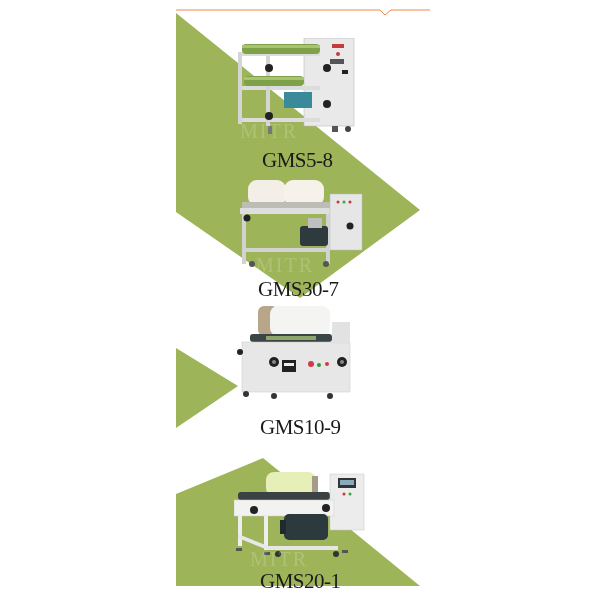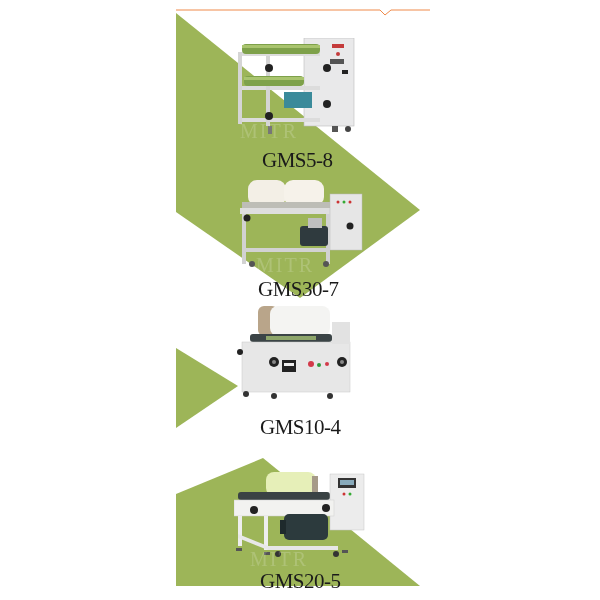--- a/index.html
+++ b/index.html
@@ -113,21 +113,21 @@
     <circle cx="38" cy="58" r="5" fill="#222"></circle>
     <circle cx="38" cy="58" r="2" fill="#888"></circle>
     <circle cx="106" cy="58" r="5" fill="#222"></circle>
     <circle cx="106" cy="58" r="2" fill="#888"></circle>
     <circle cx="4" cy="48" r="3" fill="#222"></circle>
 
     <circle cx="10" cy="90" r="3" fill="#333"></circle>
     <circle cx="38" cy="92" r="3" fill="#333"></circle>
     <circle cx="94" cy="92" r="3" fill="#333"></circle>
   </svg>
-  <div class="label" style="left:260px;top:415px;">GMS10-4</div>
+  <div class="label" style="left:260px;top:415px;">GMS10-9</div>
 
   <svg class="machine" style="left:234px;top:470px;" width="136" height="92" viewBox="0 0 136 92">
 
     <rect x="32" y="2" width="50" height="24" rx="8" fill="#e6efb8"></rect>
     <rect x="78" y="6" width="6" height="18" fill="#a69a88"></rect>
 
     <rect x="4" y="22" width="92" height="8" rx="3" fill="#3a4244"></rect>
 
     <rect x="96" y="4" width="34" height="56" fill="#ececec" stroke="#c5c5c5" stroke-width="0.5"></rect>
     <rect x="104" y="8" width="18" height="10" fill="#333"></rect>
@@ -147,15 +147,15 @@
     <circle cx="20" cy="40" r="4" fill="#222"></circle>
     <circle cx="92" cy="38" r="4" fill="#222"></circle>
 
     <rect x="2" y="78" width="6" height="3" fill="#555"></rect>
     <rect x="30" y="82" width="6" height="3" fill="#555"></rect>
     <circle cx="44" cy="84" r="3" fill="#333"></circle>
     <circle cx="102" cy="84" r="3" fill="#333"></circle>
     <rect x="108" y="80" width="6" height="3" fill="#555"></rect>
   </svg>
   <div class="watermark" style="left:250px;top:548px;">MITR</div>
-  <div class="label" style="left:260px;top:569px;">GMS20-5</div>
+  <div class="label" style="left:260px;top:569px;">GMS20-1</div>
 
 </div>
 
 </body></html>

